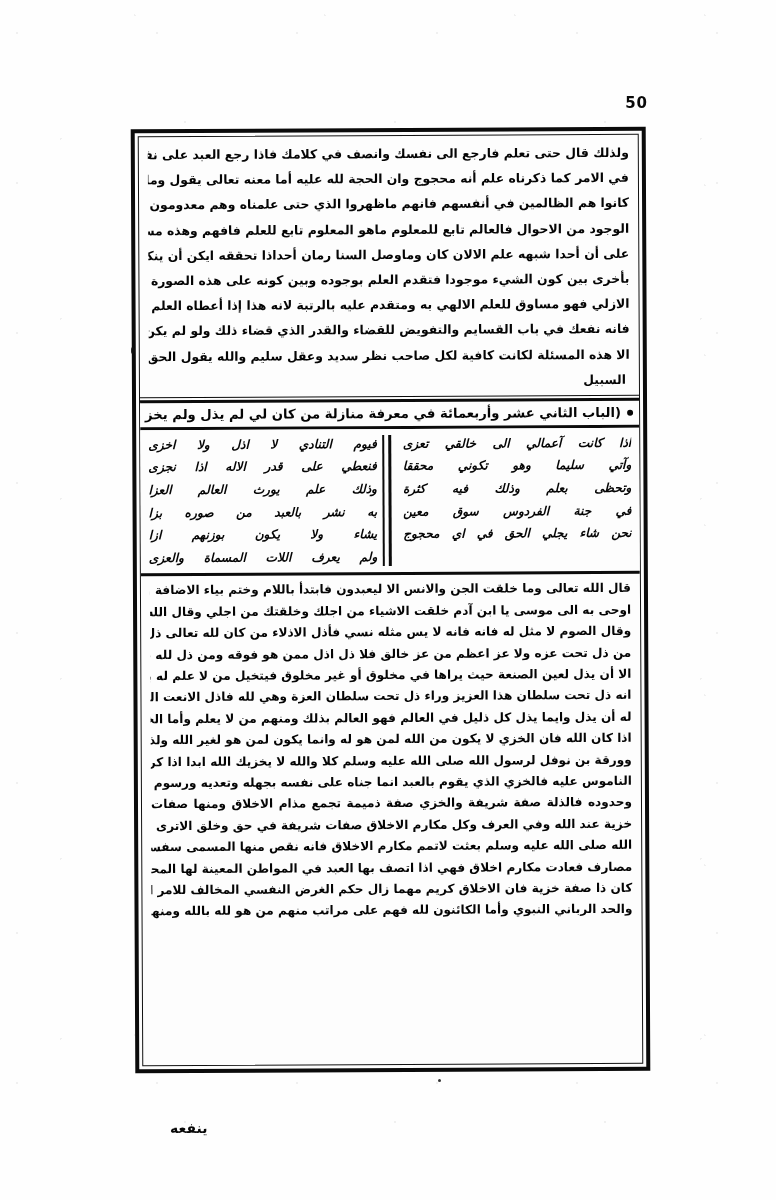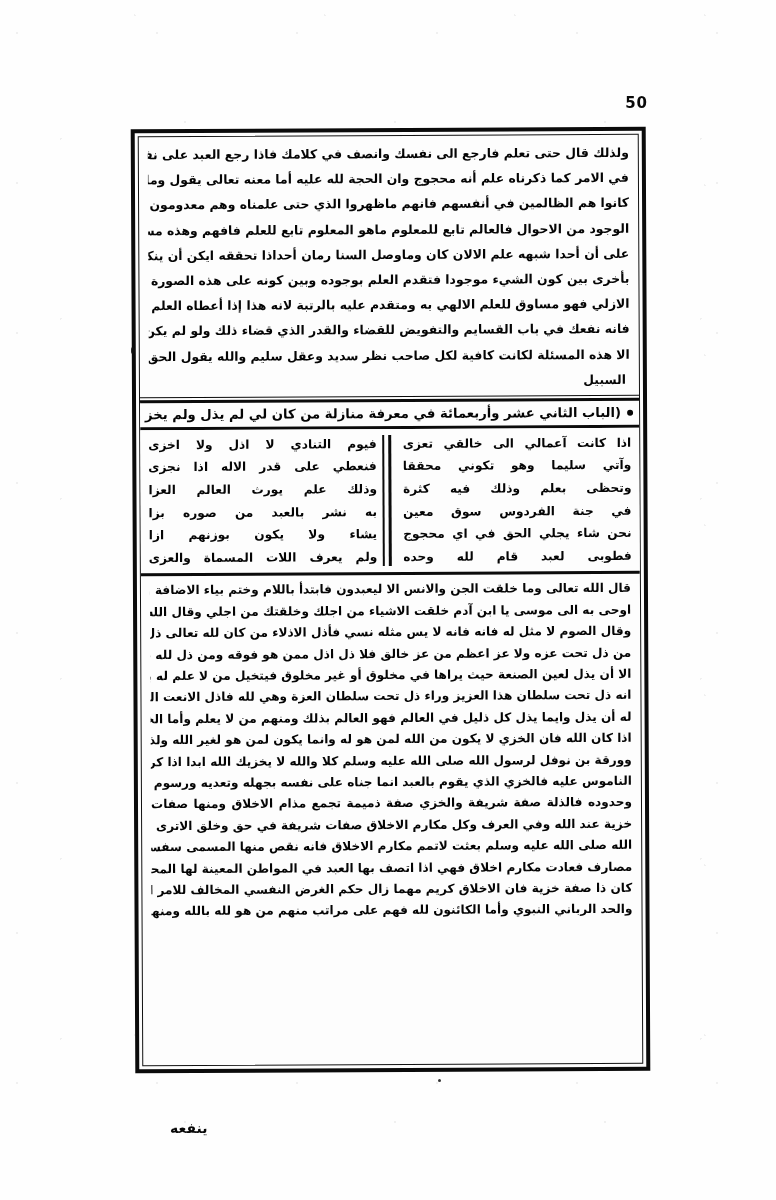--- a/index.html
+++ b/index.html
@@ -147,22 +147,22 @@
   .poem-grid {
     display: flex;
     flex-direction: row;
     direction: rtl;
     padding: 4px 8px 4px 8px;
   }
   .poem-col {
     flex: 1 1 50%;
     min-width: 0;
   }
-  .poem-col.col-right { padding-left: 12px; }
-  .poem-col.col-left  { padding-right: 5px; }
+  .poem-col.col-right { padding-left: 12px; font-style: italic; }
+  .poem-col.col-left  { padding-right: 5px; font-style: italic; }
 
   
   .poem-divider {
     flex: 0 0 9px;
     position: relative;
   }
   .poem-divider::before,
   .poem-divider::after {
     content: "";
     position: absolute;
@@ -262,21 +262,20 @@
 
       <div class="poem-section">
         <div class="poem-grid">
 
           <div class="poem-col col-right">
             <div class="verse-line">اذا كانت آعمالي الى خالقي تعزى</div>
             <div class="verse-line">وآتي سليما وهو تكوني محققا</div>
             <div class="verse-line">وتحظى بعلم وذلك فيه كثرة</div>
             <div class="verse-line">في جنة الفردوس سوق معين</div>
             <div class="verse-line">نحن شاء يجلي الحق في اي محجوج</div>
-            <div class="verse-line">فطوبى لعبد قام لله وحده</div>
           </div>
 
           <div class="poem-divider"></div>
 
           <div class="poem-col col-left">
             <div class="verse-line">فيوم التنادي لا اذل ولا اخزى</div>
             <div class="verse-line">فنعطي على قدر الاله اذا نجزى</div>
             <div class="verse-line">وذلك علم يورث العالم العزا</div>
             <div class="verse-line">به نشر بالعبد من صوره بزا</div>
             <div class="verse-line">يشاء ولا يكون بوزنهم ازا</div>

